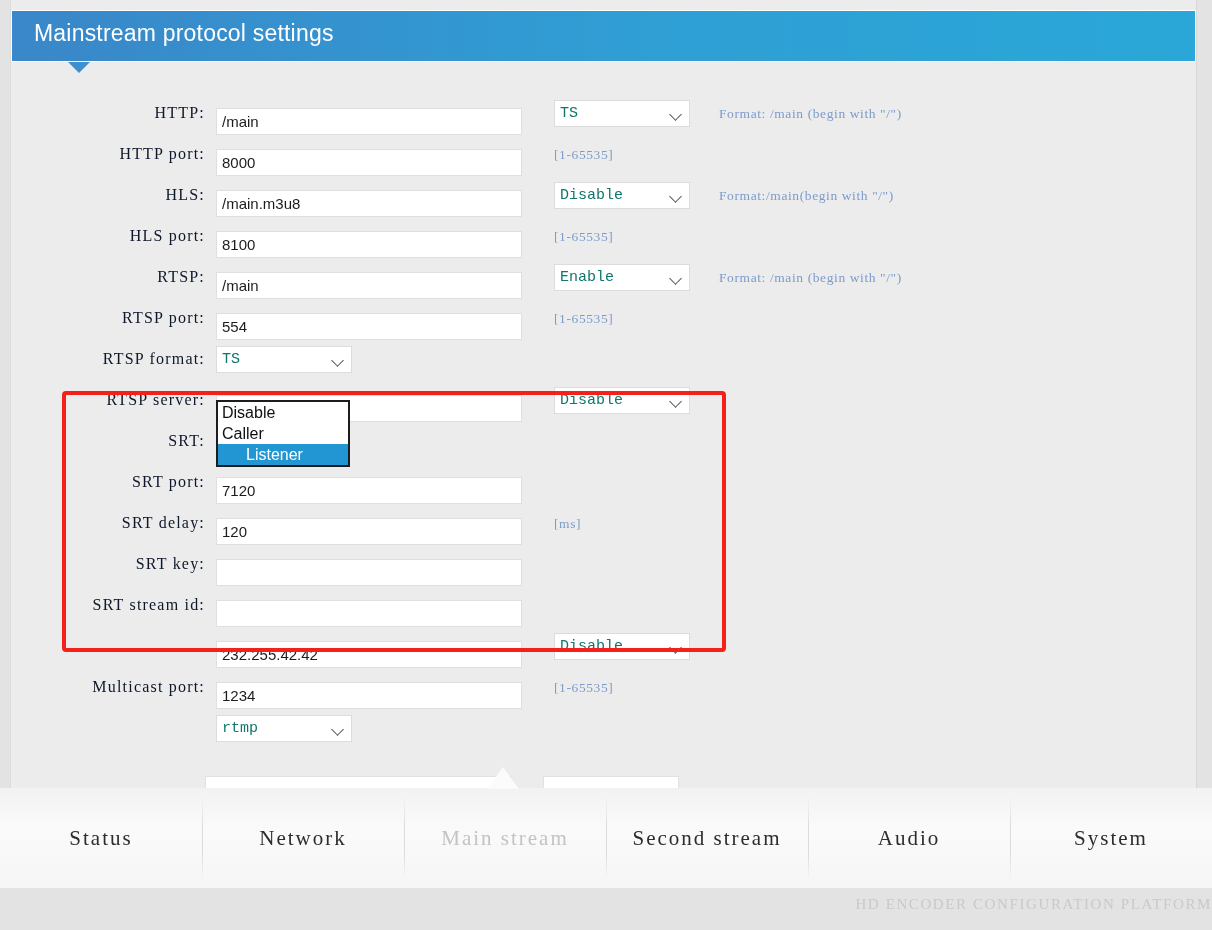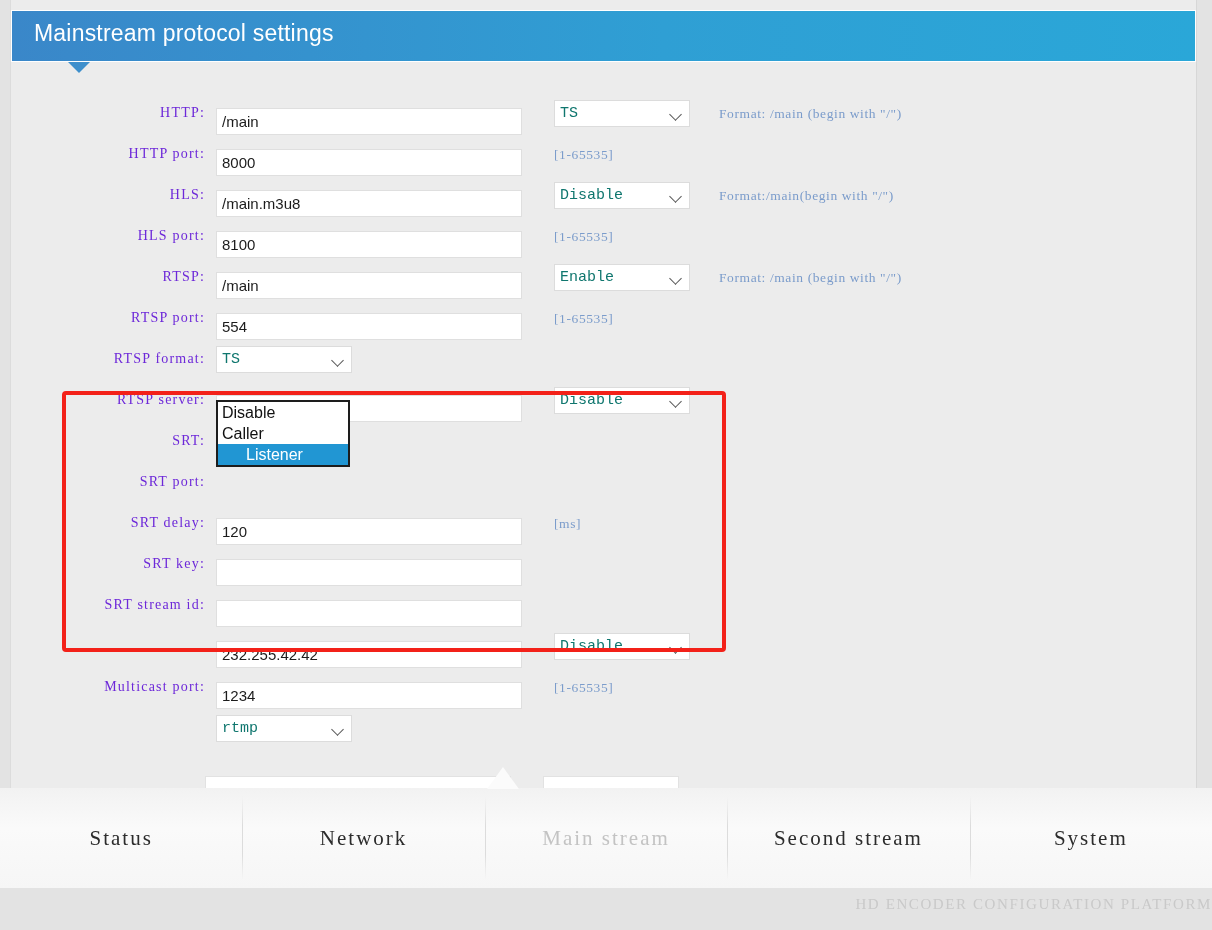--- a/index.html
+++ b/index.html
@@ -69,22 +69,22 @@
   }
   .row {
     position: relative;
     height: 41px;
   }
   .lbl {
     position: absolute;
     left: 0;
     width: 194px;
     text-align: right;
-    font-size: 14px;
-    color: #6d28d9;
+    font-size: 16px;
+    color: #0f172a;
     letter-spacing: 1.2px;
     line-height: 30px;
     white-space: nowrap;
   }
   .txt {
     position: absolute;
     left: 205px;
     top: 2px;
     width: 306px;
     height: 27px;
@@ -327,20 +327,21 @@
         <span class="chev"></span>
       </div>
     </div>
 
     <div class="row">
       <div class="lbl">SRT:</div>
     </div>
 
     <div class="row">
       <div class="lbl">SRT port:</div>
+      <div class="txt">7120</div>
     </div>
 
     <div class="row">
       <div class="lbl">SRT delay:</div>
       <div class="txt">120</div>
       <div class="hint">[ms]</div>
     </div>
 
     <div class="row">
       <div class="lbl">SRT key:</div>
@@ -385,18 +386,19 @@
     <div class="dd-opt">Caller</div>
     <div class="dd-opt selected">Listener</div>
   </div>
 
   <div class="nav-notch"></div>
   <div class="navbar">
     <div class="nav-item">Status</div>
     <div class="nav-item">Network</div>
     <div class="nav-item active">Main stream</div>
     <div class="nav-item">Second stream</div>
+    <div class="nav-item">Audio</div>
     <div class="nav-item">System</div>
   </div>
 
   <div class="footer">HD ENCODER CONFIGURATION PLATFORM</div>
 
 </div>
 
 </body></html>

